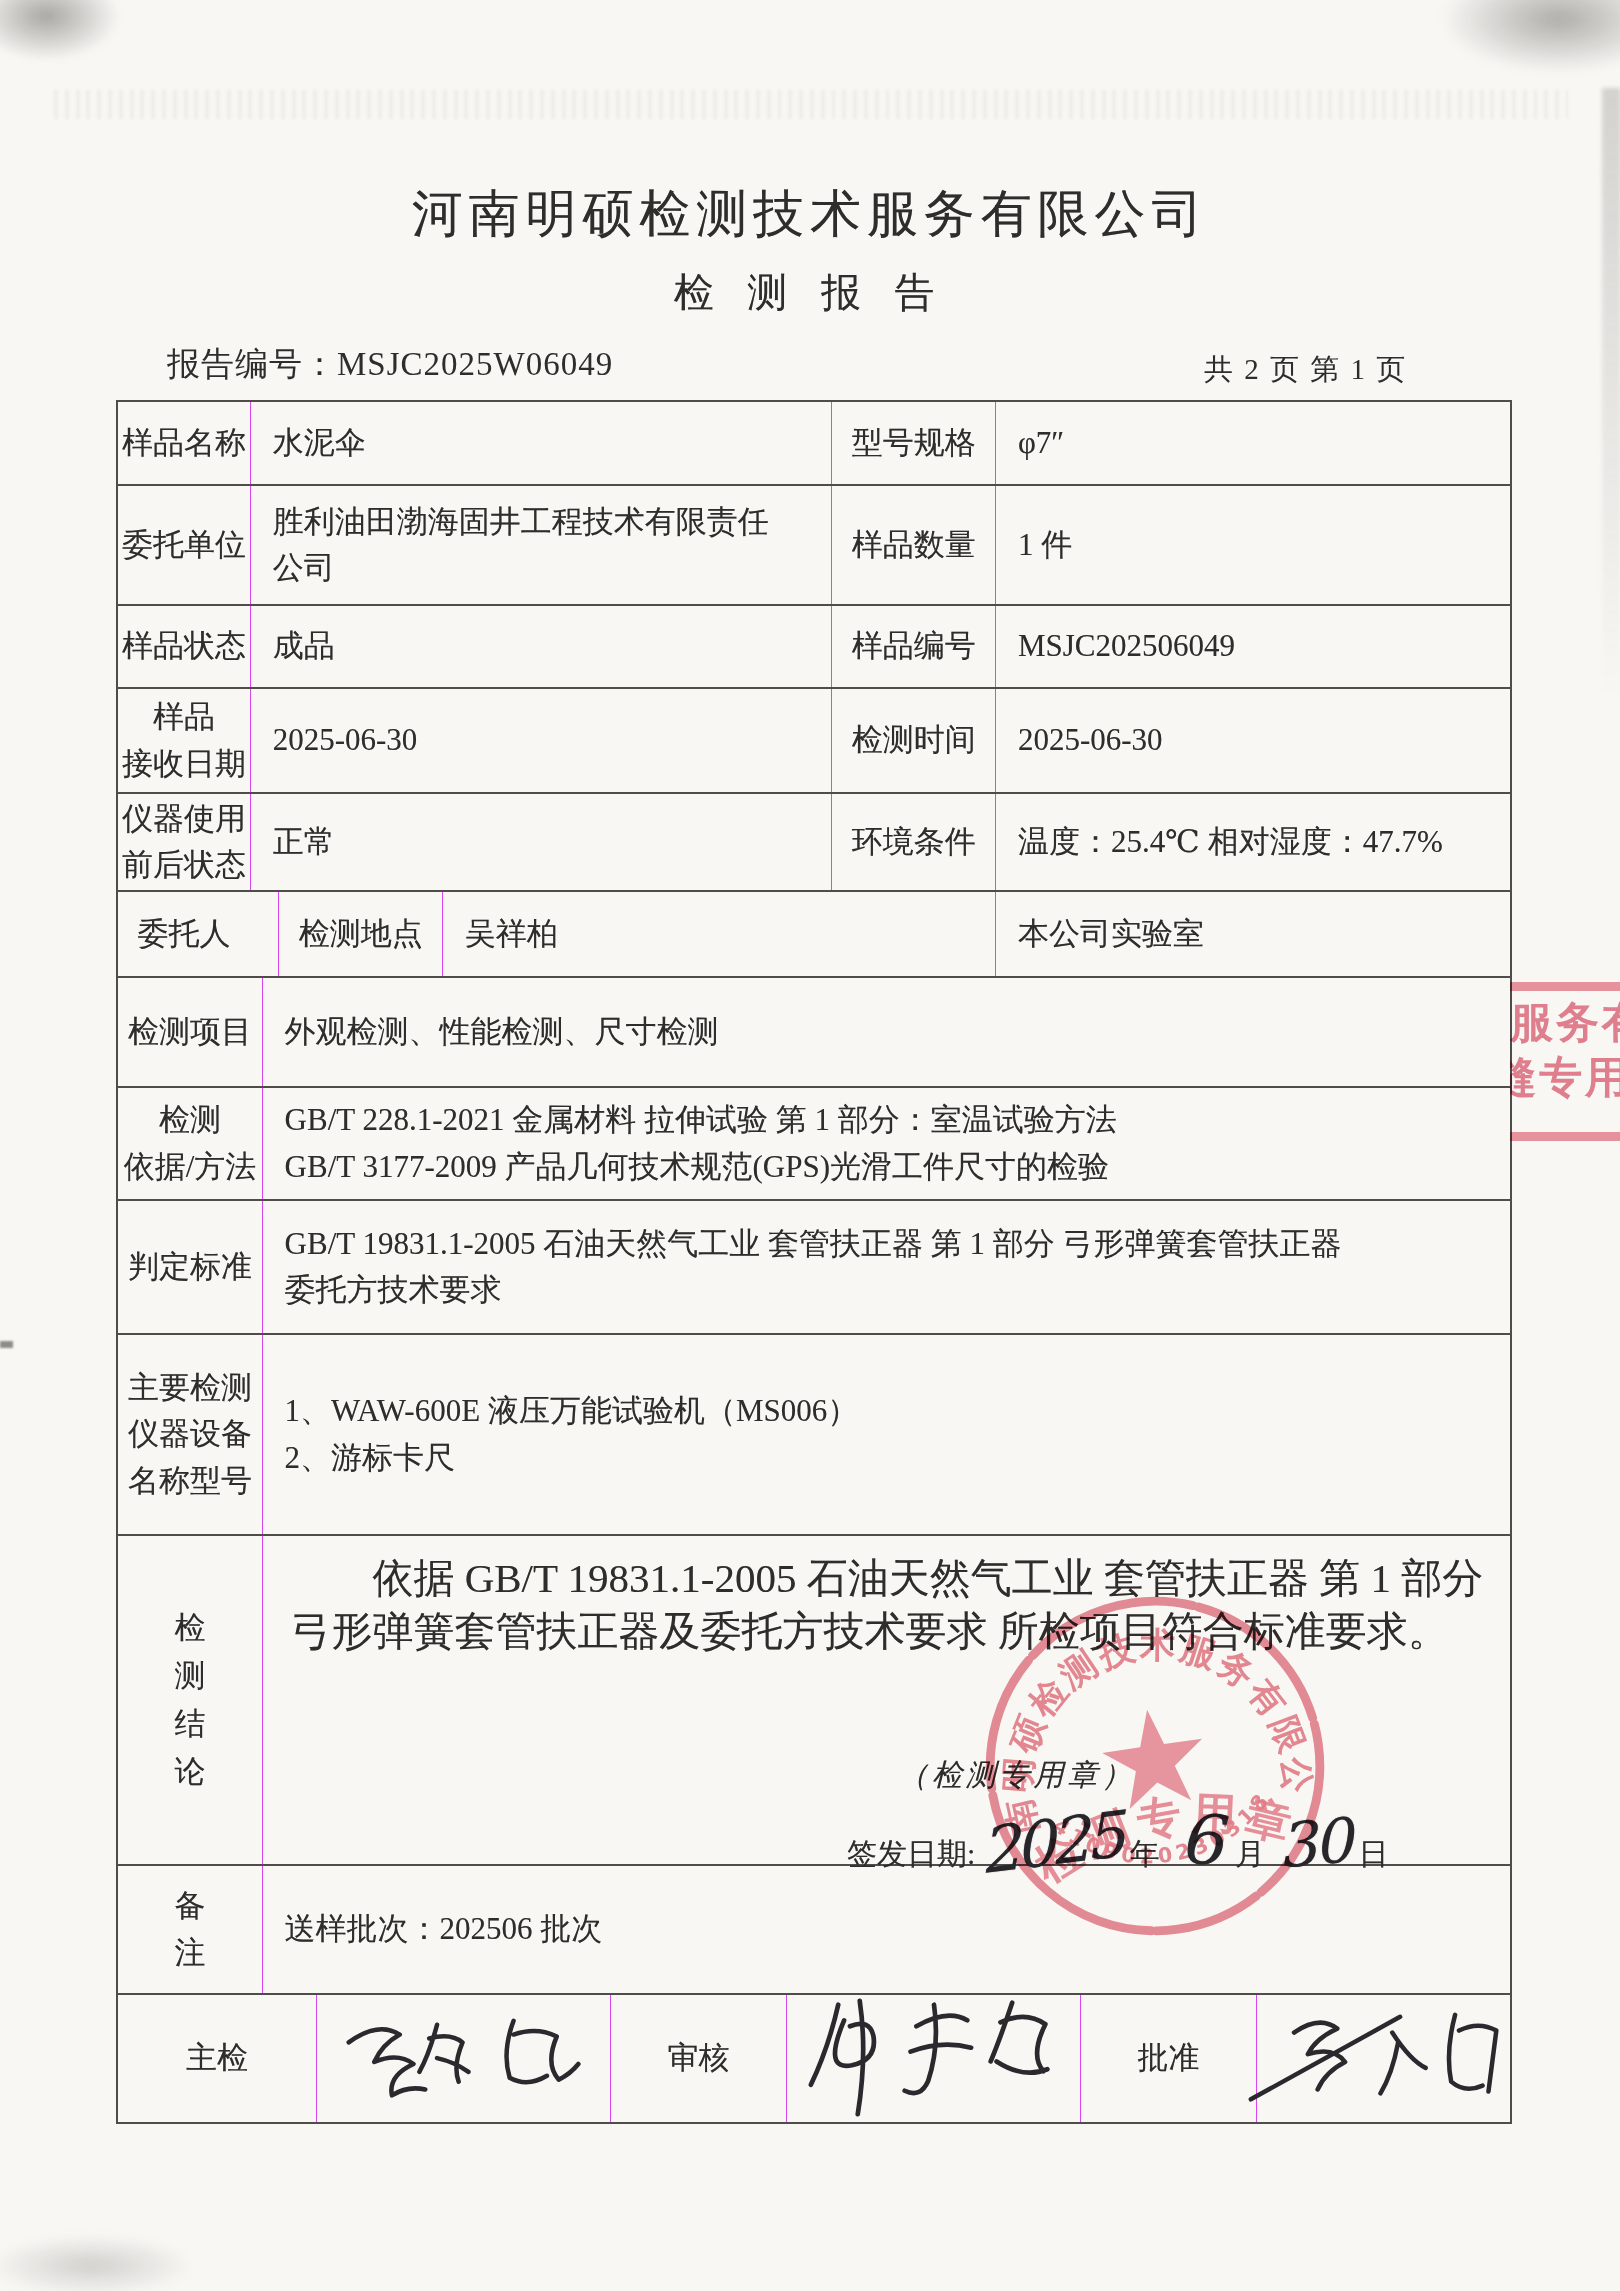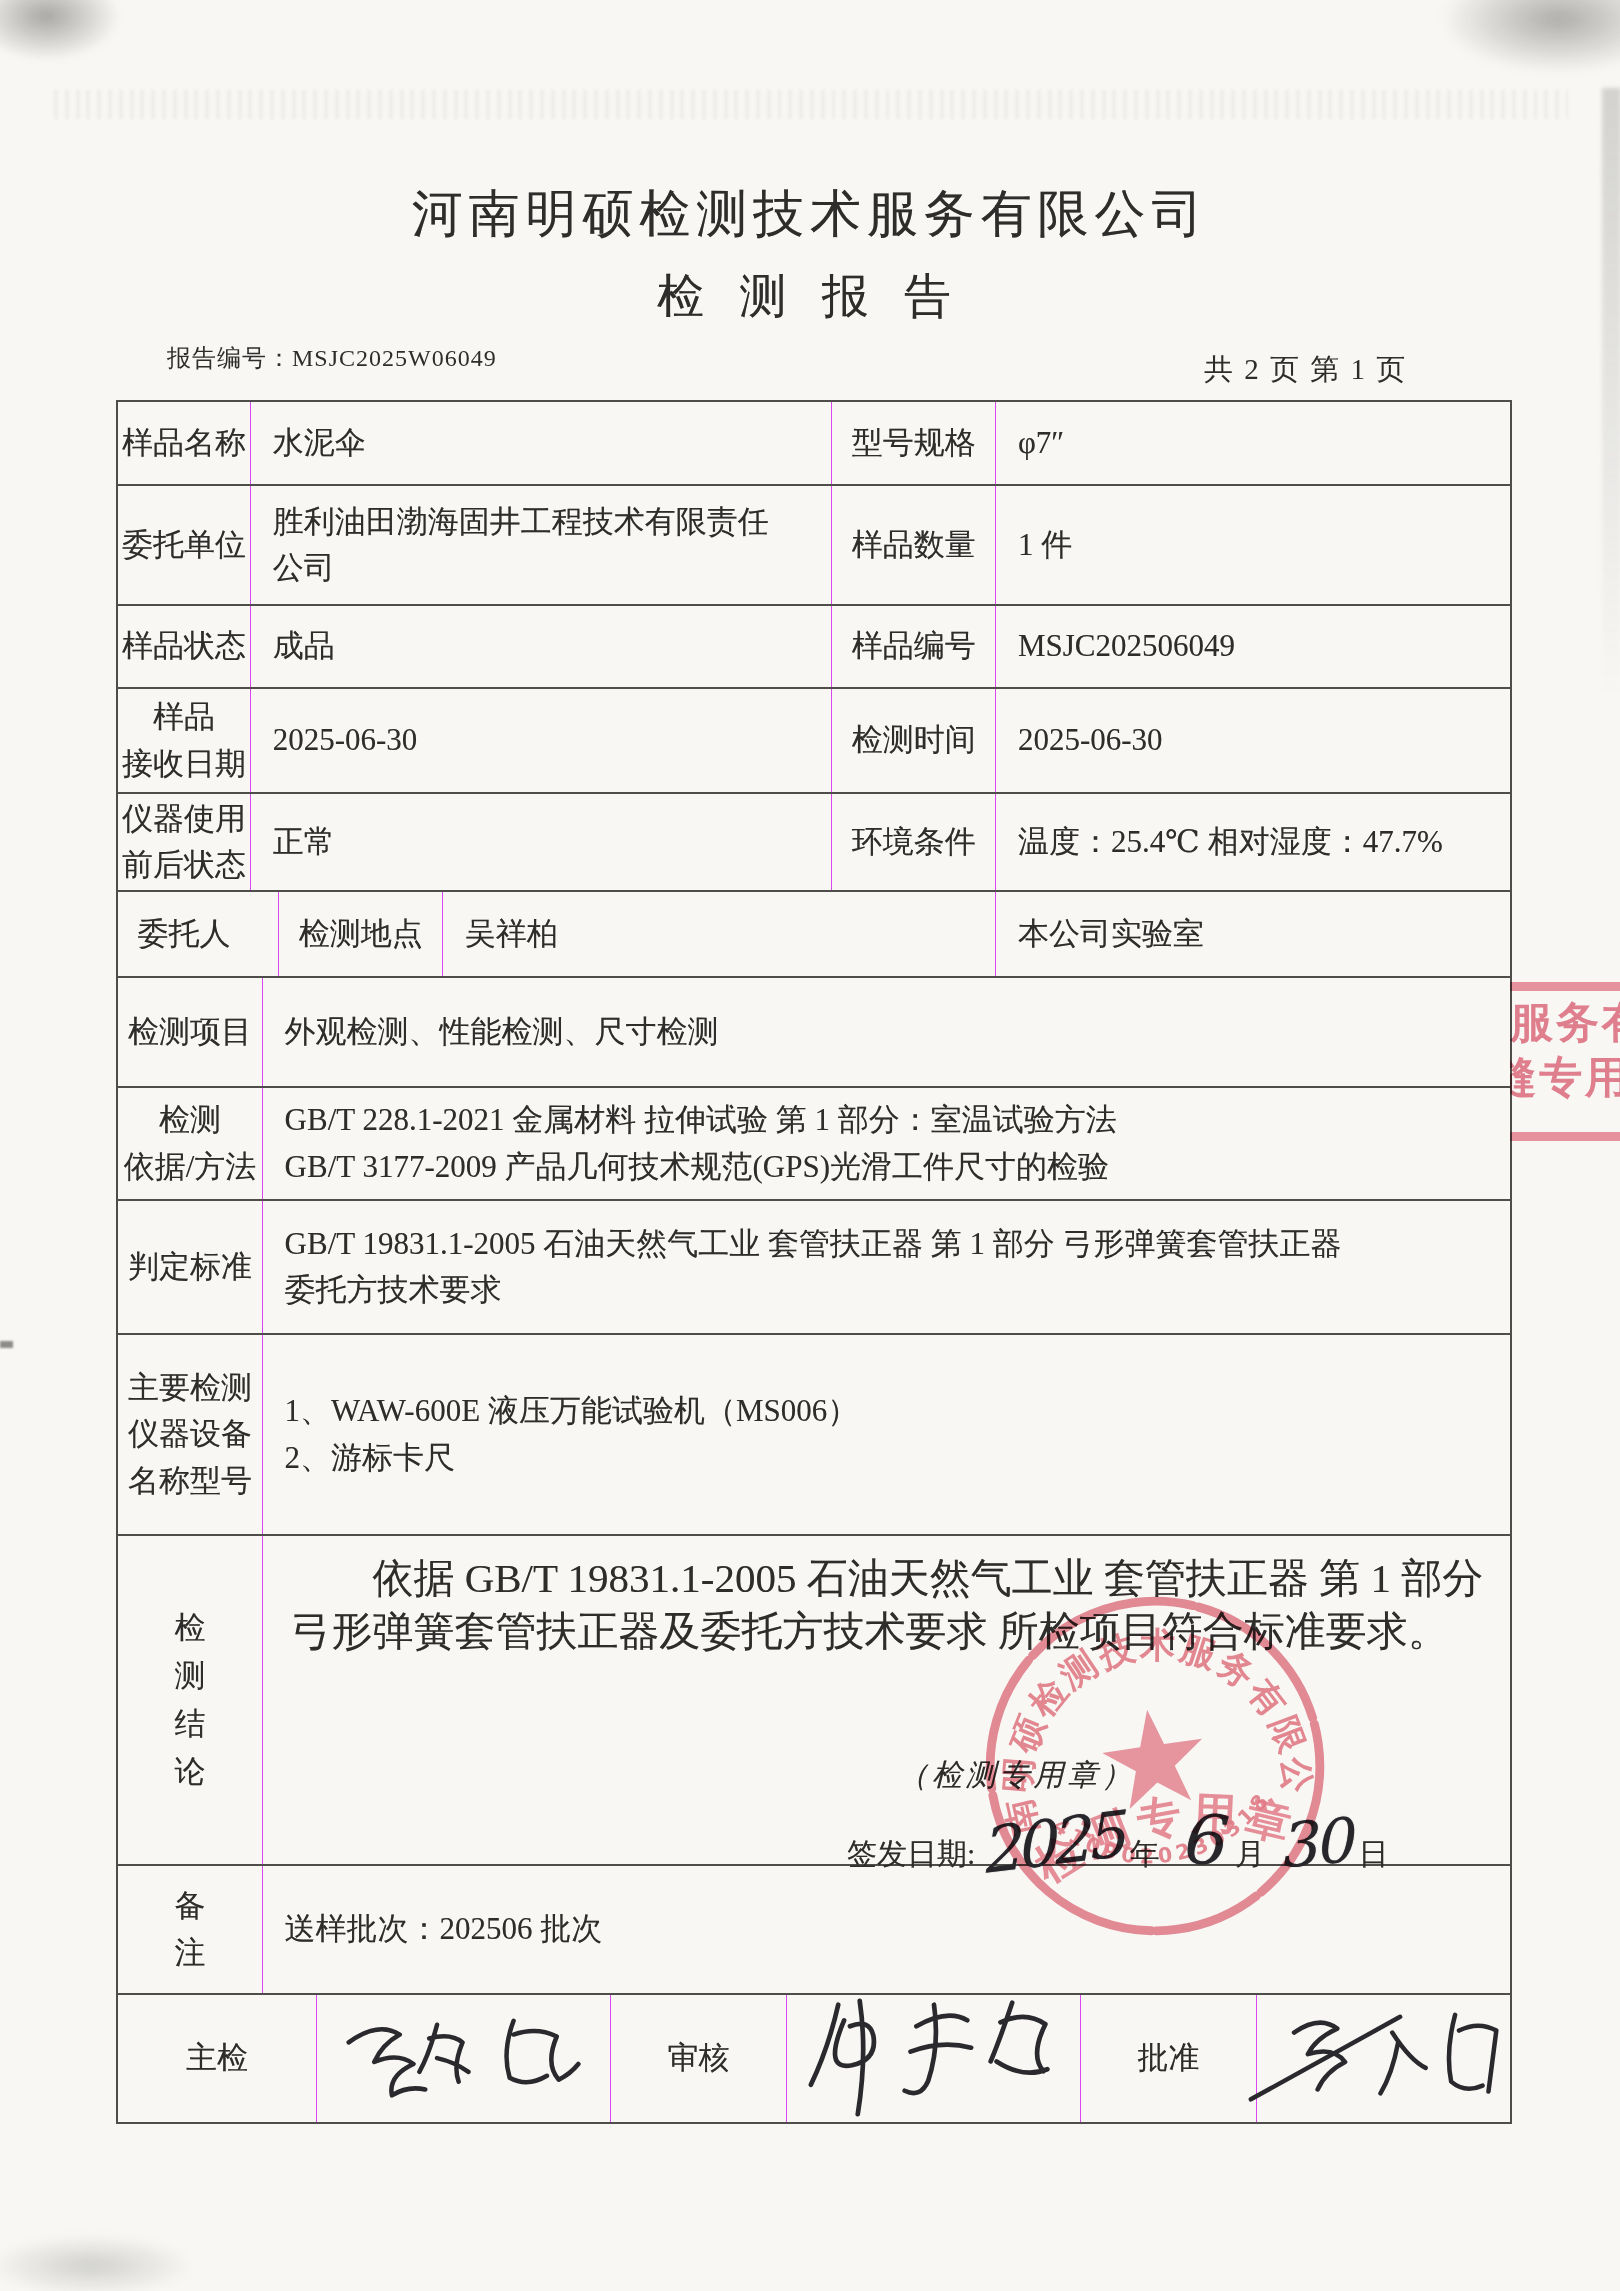--- a/index.html
+++ b/index.html
@@ -17,22 +17,22 @@
     background:repeating-linear-gradient(90deg,rgba(128,126,120,.17) 0 3.9px,rgba(128,126,120,0) 3.9px 10.8px);}
   .smudge-right{left:1602px;top:88px;width:18.6px;height:608px;filter:blur(2px);
     background:linear-gradient(rgba(118,116,112,.28),rgba(118,116,112,0));}
   .smudge-bl{left:-11.8px;top:2235px;width:206px;height:61px;filter:blur(4.9px);
     background:radial-gradient(closest-side,rgba(110,108,104,.28),rgba(110,108,104,0));}
   .mark-left{left:0;top:1341px;width:12.7px;height:6.9px;background:#55534f;opacity:.65;filter:blur(1px);}
   
   .company-title{position:absolute;top:180px;left:0;width:100%;text-align:center;
     font-size:51px;letter-spacing:5.9px;text-shadow:0 0 0.6px rgba(40,40,40,.4);}
   .report-title{position:absolute;top:265px;left:0;width:100%;text-align:center;
-    font-size:47px;letter-spacing:11.8px;text-shadow:0 0 0.6px rgba(40,40,40,.4);}
-  .report-no-line{position:absolute;top:342px;left:167px;font-size:24px;letter-spacing:1px;}
+    font-size:40px;letter-spacing:11.8px;text-shadow:0 0 0.6px rgba(40,40,40,.4);}
+  .report-no-line{position:absolute;top:342px;left:167px;font-size:33px;letter-spacing:1px;}
   .page-info{position:absolute;top:350px;left:1204px;font-size:29px;letter-spacing:2px;}
   
   .tbl{position:absolute;left:116px;top:400px;width:1392px;border:2px solid #4f4d49;box-sizing:content-box;}
   .row{display:flex;border-top:2px solid #4f4d49;}
   .row:first-child{border-top:none;}
   .c{box-sizing:border-box;border-left:1px solid #d946ef;display:flex;align-items:center;
      font-size:31px;line-height:1.5;text-shadow:0 0 0.5px rgba(40,40,40,.35);}
   .c:first-child{border-left:none;}
   .lab{justify-content:center;text-align:center;white-space:pre-line;}
   .val{padding-left:21.6px;padding-right:13.7px;white-space:pre-line;text-align:left;}

